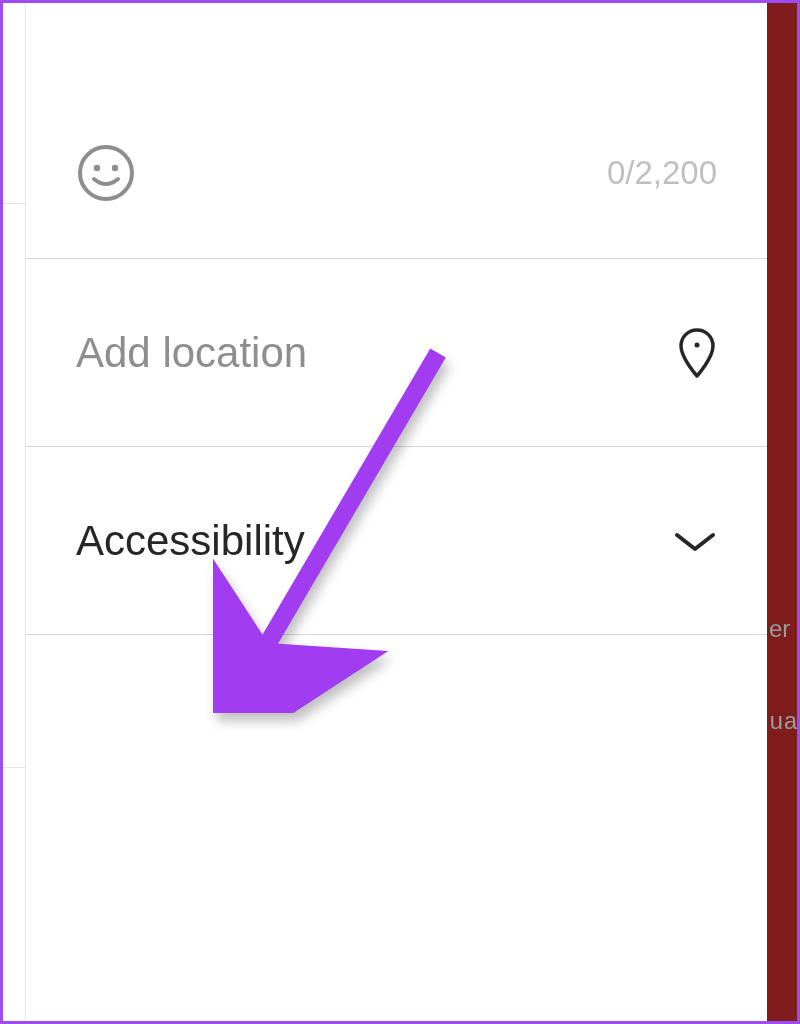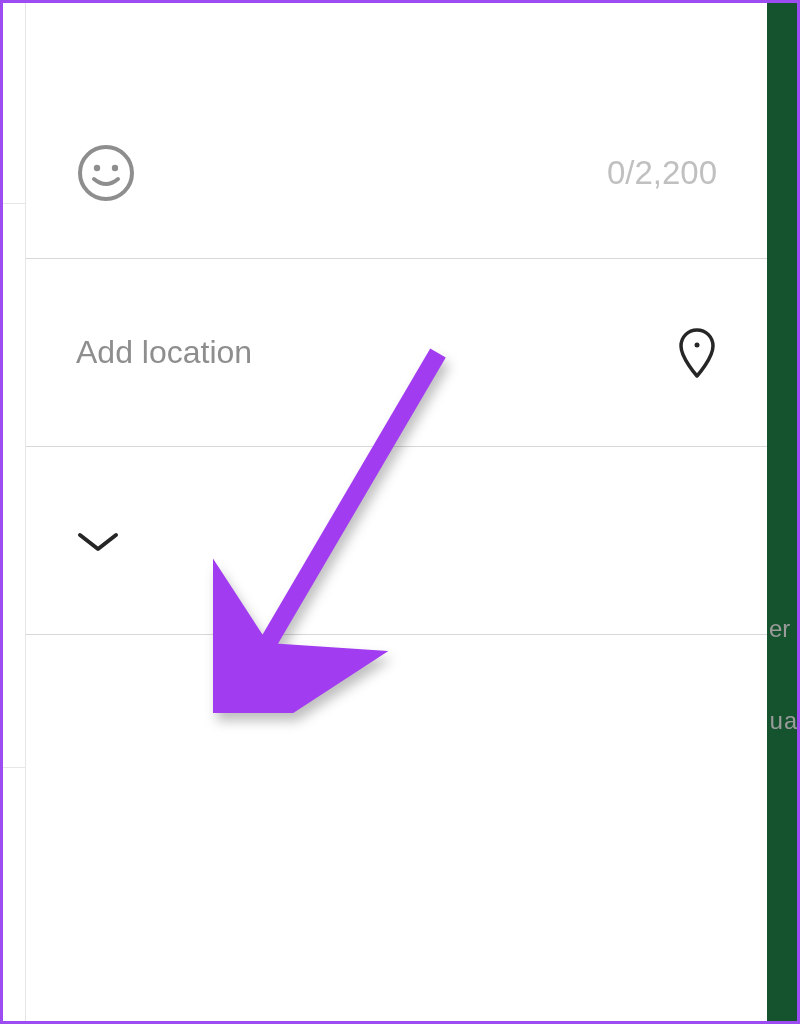--- a/index.html
+++ b/index.html
@@ -41,21 +41,21 @@
       height: 1px;
       background: #e6e6e6;
     }
 
     .right-bar {
       position: absolute;
       right: 0;
       top: 0;
       width: 30px;
       height: 100%;
-      background: #14532d;
+      background: #7f1d1d;
       overflow: hidden;
     }
 
     .right-bar-text {
       position: absolute;
       left: 2px;
       color: #9b9b9b;
       font-size: 24px;
       line-height: 1;
     }
@@ -104,21 +104,21 @@
       align-items: center;
       justify-content: space-between;
       padding: 0 50px;
       height: 188px;
       border-bottom: 1px solid #d8d8d8;
       cursor: pointer;
     }
 
     .row-placeholder {
       color: #8e8e8e;
-      font-size: 32px;
+      font-size: 42px;
       font-weight: 400;
     }
 
     .row-label {
       color: #262626;
       font-size: 42px;
       font-weight: 400;
     }
 
     .location-icon {
@@ -174,20 +174,21 @@
       <span class="row-placeholder">Add location</span>
       <span class="location-icon">
         <svg viewBox="0 0 40 52" width="40" height="52">
           <path d="M 20 3 C 11 3 4 10 4 19 C 4 31 20 49 20 49 C 20 49 36 31 36 19 C 36 10 29 3 20 3 Z" fill="none" stroke="#262626" stroke-width="3.5" stroke-linejoin="round"></path>
           <circle cx="20" cy="18" r="2.5" fill="#262626"></circle>
         </svg>
       </span>
     </div>
 
     <div class="row">
+      <span class="row-label">Accessibility</span>
       <span class="chevron-down">
         <svg viewBox="0 0 44 24" width="44" height="24">
           <path d="M 4 6 L 22 20 L 40 6" fill="none" stroke="#262626" stroke-width="4" stroke-linecap="round" stroke-linejoin="round"></path>
         </svg>
       </span>
     </div>
 
 
   </div>
 

